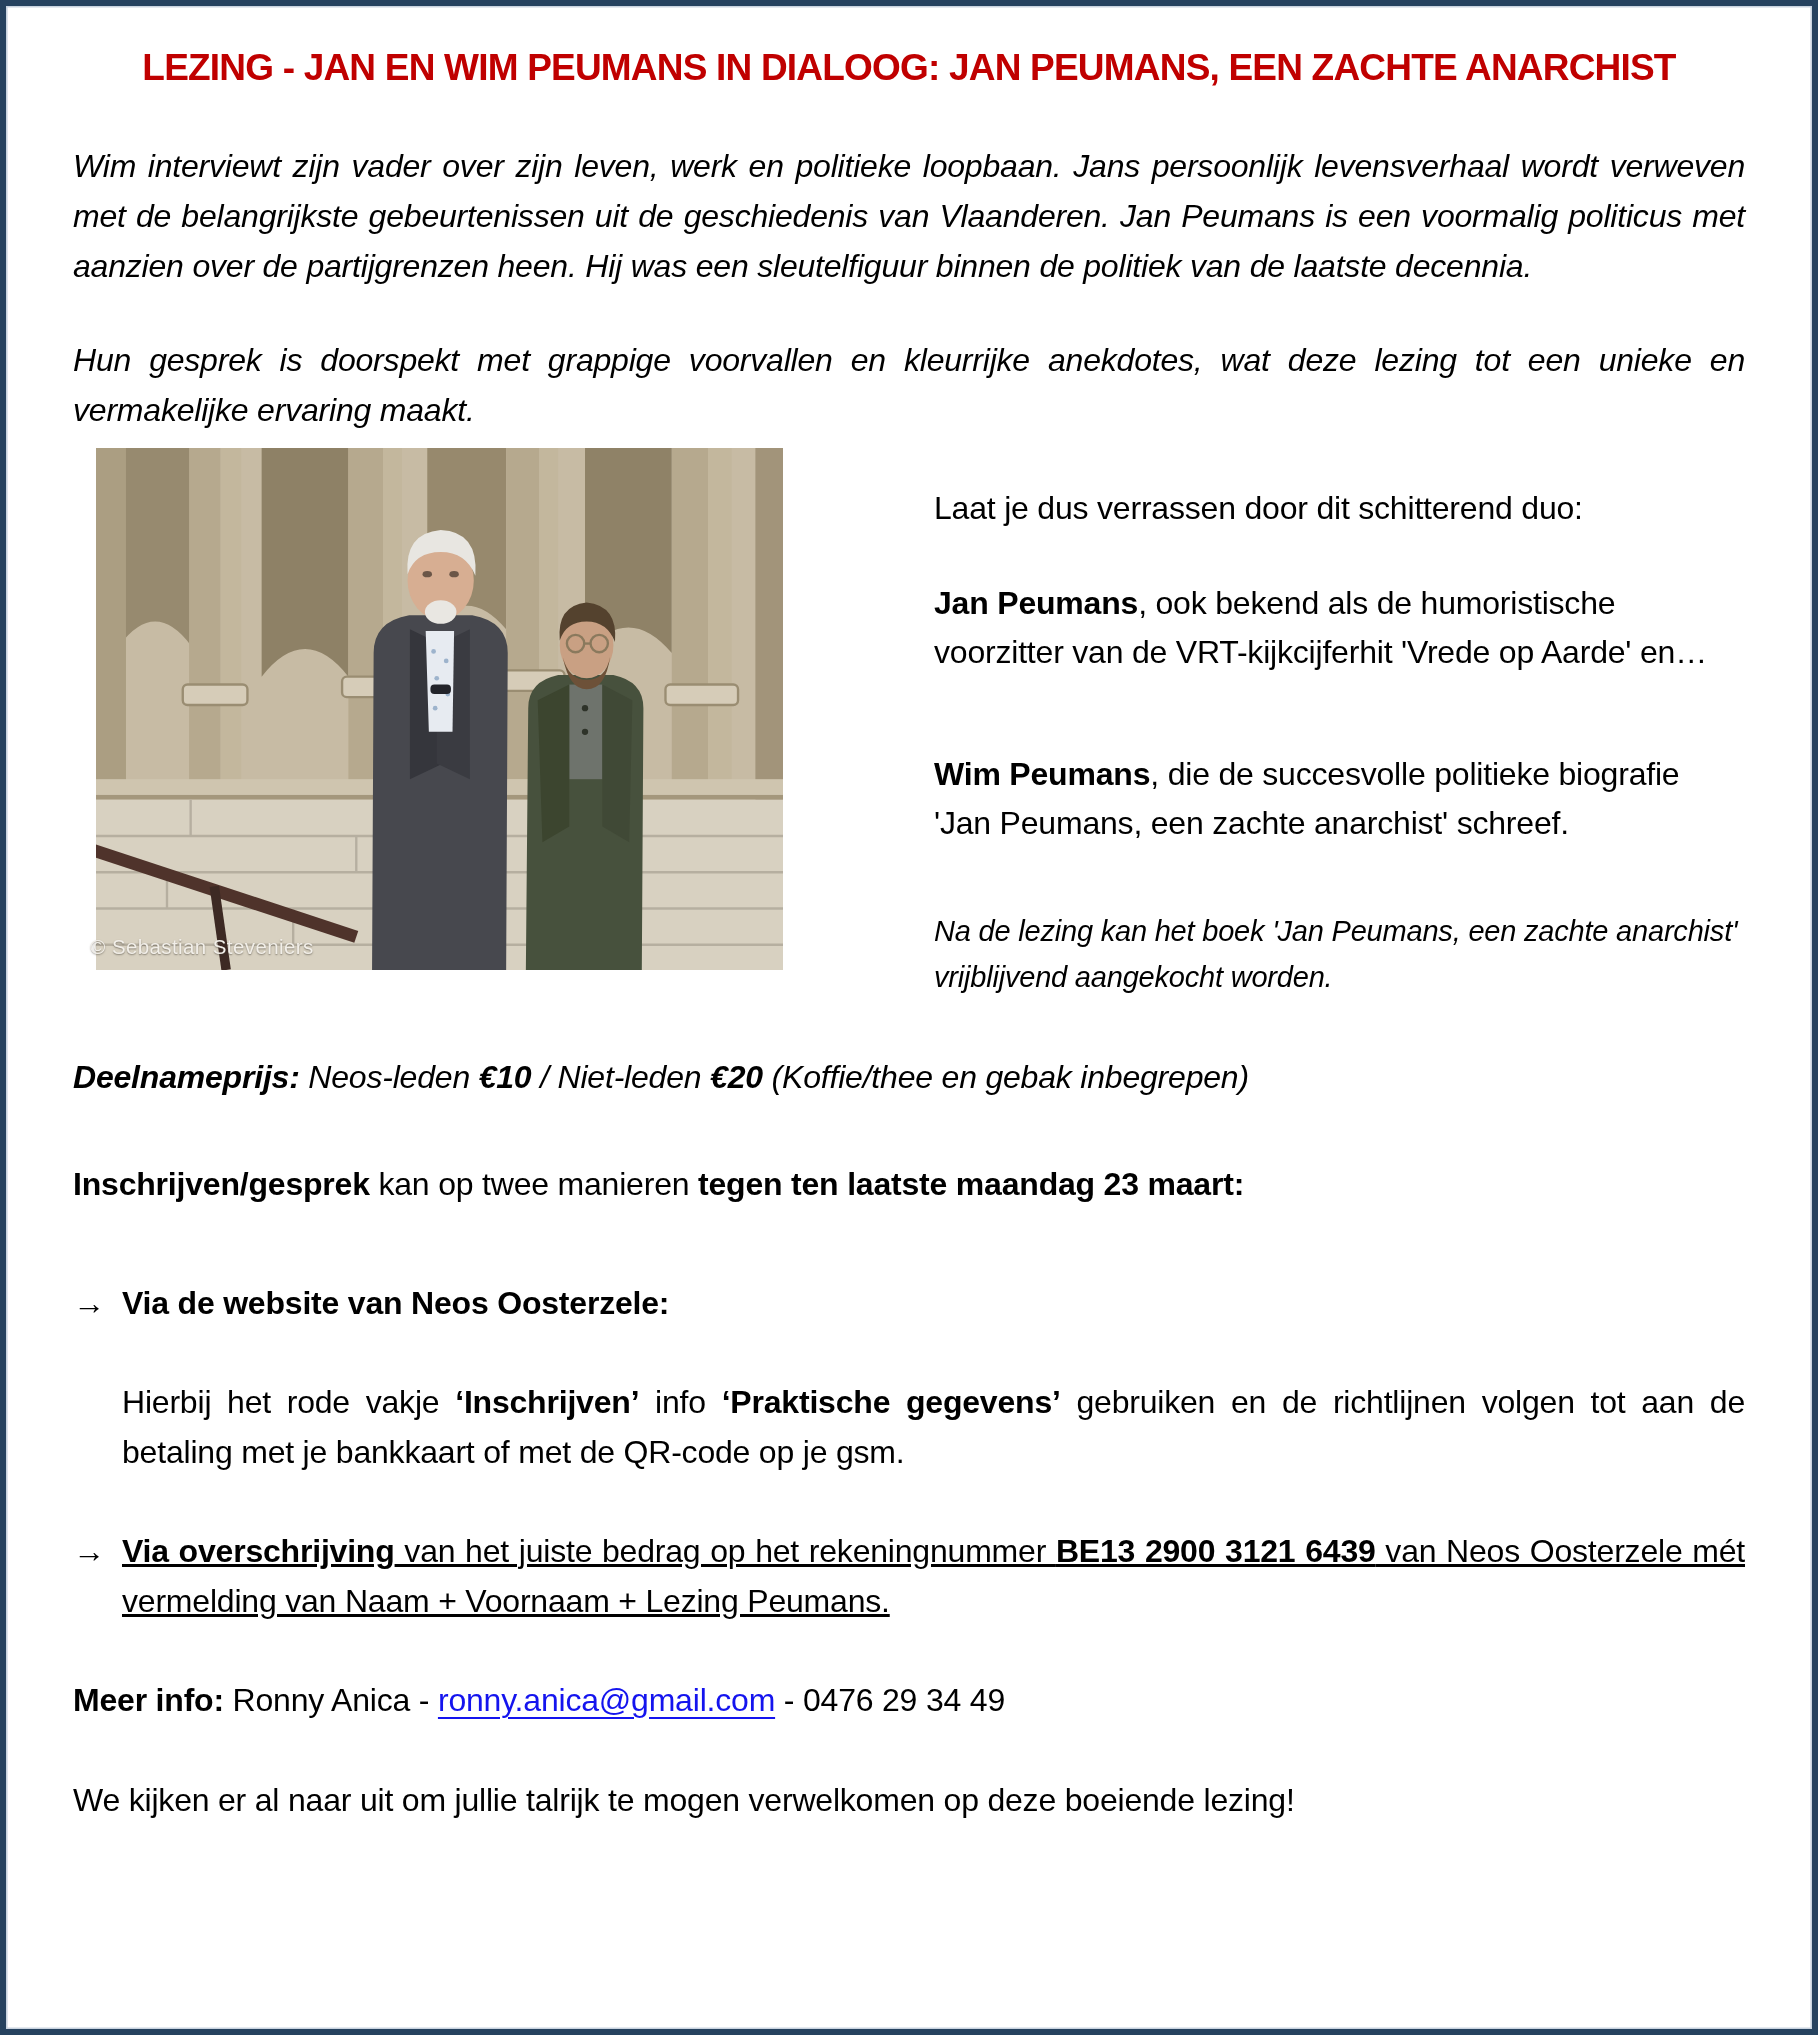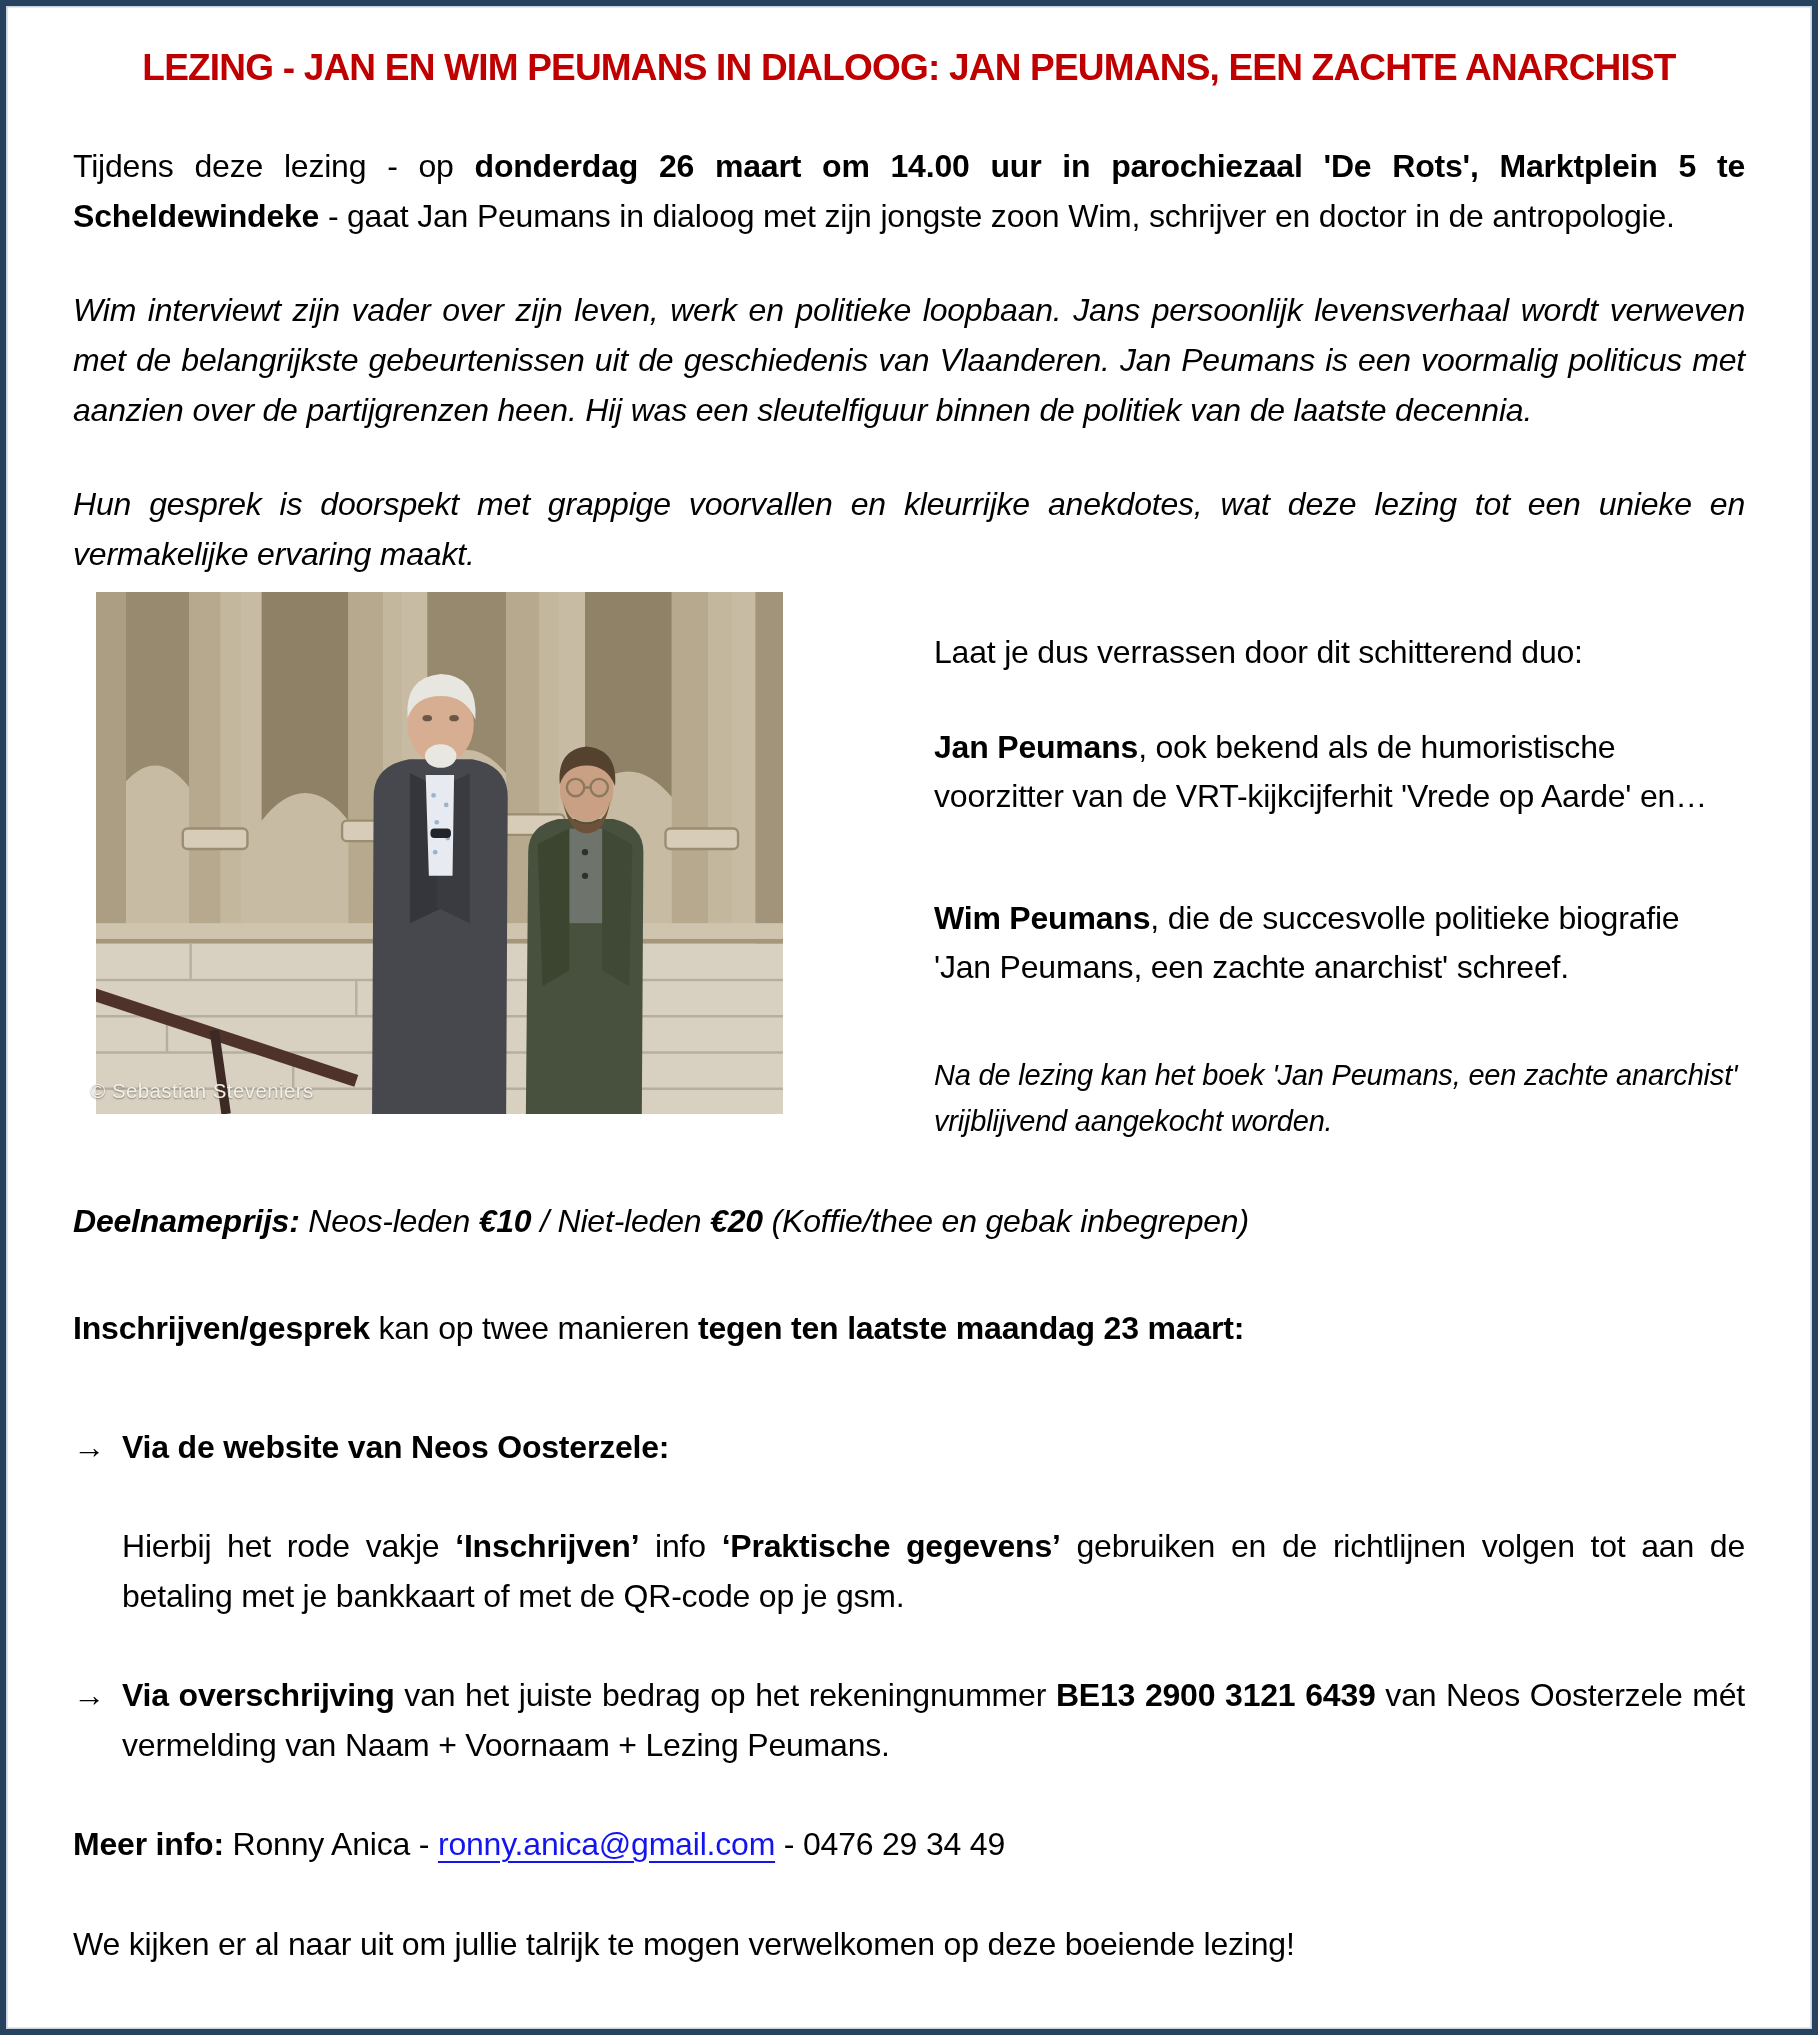--- a/index.html
+++ b/index.html
@@ -92,21 +92,20 @@
     text-decoration-thickness:2.4px;
   }
 </style>
 </head>
 <body>
 
 <div class="page">
 
   <h1 class="title">LEZING - JAN EN WIM PEUMANS IN DIALOOG: JAN PEUMANS, EEN ZACHTE ANARCHIST</h1>
 
-  <p class="body-text just"><span>Tijdens deze lezing - op </span><span class="b">donderdag 26 maart om 14.00 uur in parochiezaal 'De Rots', Marktplein 5 te Scheldewindeke</span><span> - gaat Jan Peumans in dialoog met zijn jongste zoon Wim, schrijver en doctor in de antropologie.</span></p>
 
   <p class="body-text just sp">Wim interviewt zijn vader over zijn leven, werk en politieke loopbaan. Jans persoonlijk levensverhaal wordt verweven met de belangrijkste gebeurtenissen uit de geschiedenis van Vlaanderen. Jan Peumans is een voormalig politicus met aanzien over de partijgrenzen heen. Hij was een sleutelfiguur binnen de politiek van de laatste decennia.</p>
 
   <p class="body-text just sp">Hun gesprek is doorspekt met grappige voorvallen en kleurrijke anekdotes, wat deze lezing tot een unieke en vermakelijke ervaring maakt.</p>
 
   <div class="photo-row">
 
     <div class="photo-wrap">
       <svg viewBox="0 0 871 662" preserveAspectRatio="none">
 
@@ -205,20 +204,20 @@
   </div>
 
   <p class="body-text sp" style="margin-top:52px;"><span class="b">Deelnameprijs:</span><span> Neos-leden </span><span class="b">€10</span><span> / Niet-leden </span><span class="b">€20</span><span> (Koffie/thee en gebak inbegrepen)</span></p>
 
   <p class="body-text" style="margin-top:57px;"><span class="b">Inschrijven/gesprek</span><span> kan op twee manieren </span><span class="b">tegen ten laatste maandag 23 maart:</span></p>
 
   <p class="body-text arrow-par" style="margin-top:69px;"><span class="arrow">→</span><span class="b">Via de website van Neos Oosterzele:</span></p>
 
   <p class="body-text just indent" style="margin-top:49px;"><span>Hierbij het rode vakje </span><span class="b">‘Inschrijven’</span><span> info </span><span class="b">‘Praktische gegevens’</span><span> gebruiken en de richtlijnen volgen tot aan de betaling met je bankkaart of met de QR-code op je gsm.</span></p>
 
-  <p class="body-text just arrow-par" style="margin-top:49px;"><span class="arrow">→</span><span class="b">Via overschrijving</span><span> van het juiste bedrag op het rekeningnummer </span><span class="b">BE13 2900 3121 6439</span><span> van Neos Oosterzele mét vermelding van Naam + Voornaam + Lezing Peumans.</span></p>
+  <p class="body-text just arrow-par" style="margin-top:49px;text-decoration:underline;"><span class="arrow">→</span><span class="b">Via overschrijving</span><span> van het juiste bedrag op het rekeningnummer </span><span class="b">BE13 2900 3121 6439</span><span> van Neos Oosterzele mét vermelding van Naam + Voornaam + Lezing Peumans.</span></p>
 
   <p class="body-text" style="margin-top:49px;"><span class="b">Meer info:</span><span> Ronny Anica - </span><a class="email" href="#">ronny.anica@gmail.com</a><span>  - 0476 29 34 49</span></p>
 
   <p class="body-text" style="margin-top:50px;">We kijken er al naar uit om jullie talrijk te mogen verwelkomen op deze boeiende lezing!</p>
 
 </div>
 
 
 </body></html>

